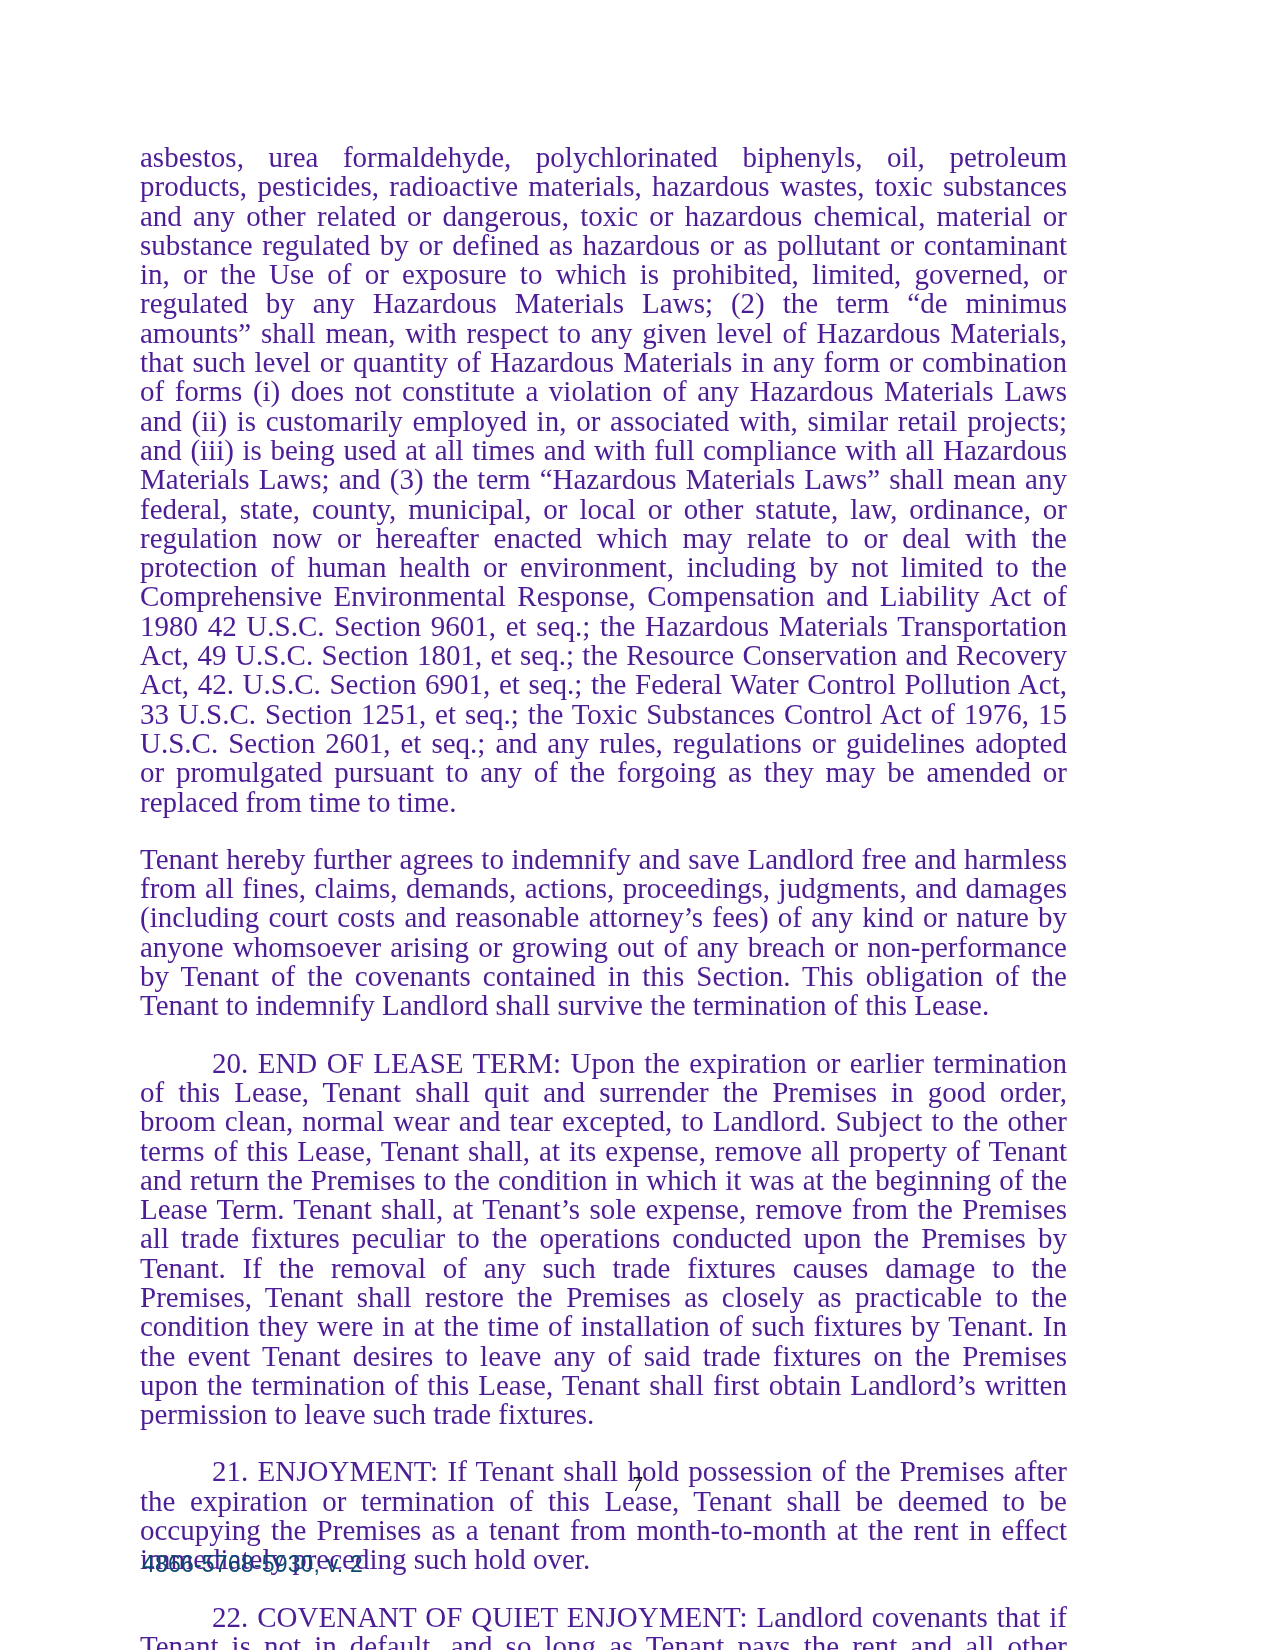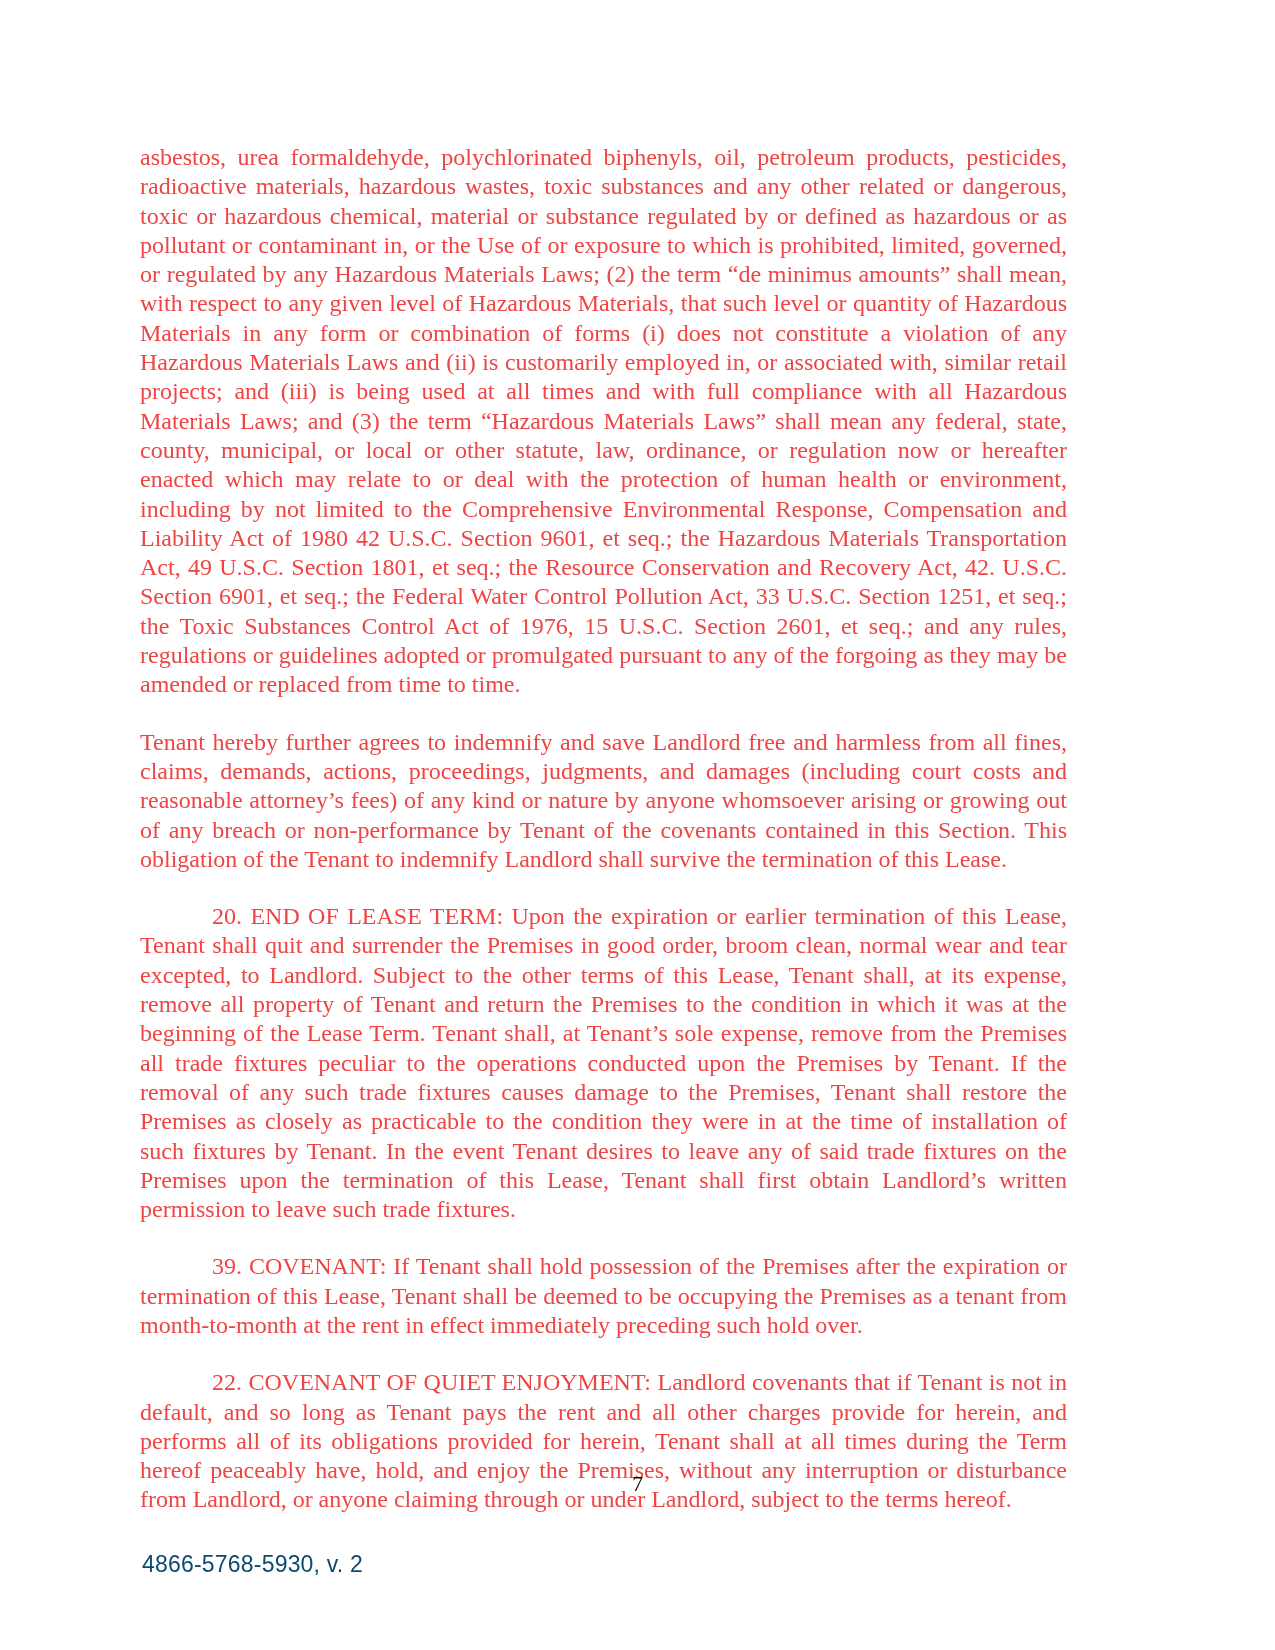--- a/index.html
+++ b/index.html
@@ -16,25 +16,25 @@
     overflow: hidden;
   }
   .content {
     position: absolute;
     left: 140px;
     top: 143px;
     width: 935px;
   }
   p.body-par {
     font-family: "Liberation Serif", "DejaVu Serif", serif;
-    font-size: 24px;
+    font-size: 29px;
     line-height: 29.3px;
     text-align: justify;
     text-justify: inter-word;
-    color: #ef4444;
+    color: #4c1d95;
     margin: 0 8px 28px 0;
     hyphens: none;
   }
   .indent {
     text-indent: 72px;
   }
   .u {
     text-underline-offset: 2px;
   }
   .page-number {
@@ -63,21 +63,21 @@
 <div class="page">
 
   <div class="content">
 
     <p class="body-par">asbestos, urea formaldehyde, polychlorinated biphenyls, oil, petroleum products, pesticides, radioactive materials, hazardous wastes, toxic substances and any other related or dangerous, toxic or hazardous chemical, material or substance regulated by or defined as hazardous or as pollutant or contaminant in, or the Use of or exposure to which is prohibited, limited, governed, or regulated by any Hazardous Materials Laws; (2) the term “de minimus amounts” shall mean, with respect to any given level of Hazardous Materials, that such level or quantity of Hazardous Materials in any form or combination of forms (i) does not constitute a violation of any Hazardous Materials Laws and (ii) is customarily employed in, or associated with, similar retail projects; and (iii) is being used at all times and with full compliance with all Hazardous Materials Laws; and (3) the term “Hazardous Materials Laws” shall mean any federal, state, county, municipal, or local or other statute, law, ordinance, or regulation now or hereafter enacted which may relate to or deal with the protection of human health or environment, including by not limited to the Comprehensive Environmental Response, Compensation and Liability Act of 1980  42 U.S.C. Section 9601, et seq.; the Hazardous Materials Transportation Act, 49 U.S.C. Section 1801, et seq.; the Resource Conservation and Recovery Act, 42. U.S.C. Section  6901, et seq.;  the Federal Water Control Pollution Act, 33 U.S.C. Section 1251, et seq.; the Toxic Substances Control Act of 1976, 15 U.S.C. Section 2601, et seq.; and any rules, regulations or guidelines adopted or promulgated pursuant to any of the forgoing as they may be amended or replaced from time to time.</p>
 
     <p class="body-par">Tenant hereby further agrees to indemnify and save Landlord free and harmless from all fines, claims, demands, actions, proceedings, judgments, and damages (including court costs and reasonable attorney’s fees) of any kind or nature by anyone whomsoever arising or growing out of any breach or non-performance by Tenant of the covenants contained in this Section. This obligation of the Tenant to indemnify Landlord shall survive the termination of this Lease.</p>
 
     <p class="body-par indent"><span>20.</span><span> </span><span class="u">END OF LEASE TERM</span><span>:</span><span> Upon the expiration or earlier termination of this Lease, Tenant shall quit and surrender the Premises in good order, broom clean, normal wear and tear excepted, to Landlord. Subject to the other terms of this Lease, Tenant shall, at its expense, remove all property of Tenant and return the Premises to the condition in which it was at the beginning of the Lease Term. Tenant shall, at Tenant’s sole expense, remove from the Premises all trade fixtures peculiar to the operations conducted upon the Premises by Tenant. If the removal of any such trade fixtures causes damage to the Premises, Tenant shall restore the Premises as closely as practicable to the condition they were in at the time of installation of such fixtures by Tenant.  In the event Tenant desires to leave any of said trade fixtures on the Premises upon the termination of this Lease, Tenant shall first obtain Landlord’s written permission to leave such trade fixtures.</span></p>
 
-    <p class="body-par indent"><span>39.</span><span> </span><span class="u">COVENANT</span><span>:</span><span> If Tenant shall hold possession of the Premises after the expiration or termination of this Lease, Tenant shall be deemed to be occupying the Premises as a tenant from month-to-month at the rent in effect immediately preceding such hold over.</span></p>
+    <p class="body-par indent"><span>21.</span><span> </span><span class="u">ENJOYMENT</span><span>:</span><span> If Tenant shall hold possession of the Premises after the expiration or termination of this Lease, Tenant shall be deemed to be occupying the Premises as a tenant from month-to-month at the rent in effect immediately preceding such hold over.</span></p>
 
     <p class="body-par indent"><span>22.</span><span> </span><span class="u">COVENANT OF QUIET ENJOYMENT</span><span>:</span><span> Landlord covenants that if Tenant is not in default, and so long as Tenant pays the rent and all other charges provide for herein, and performs all of its obligations provided for herein, Tenant shall at all times during the Term hereof peaceably have, hold, and enjoy the Premises, without any interruption or disturbance from Landlord, or anyone claiming through or under Landlord, subject to the terms hereof.</span></p>
 
   </div>
 
   <div class="page-number">7</div>
 
   <div class="doc-footer">4866-5768-5930, v. 2</div>
 
 </div>

